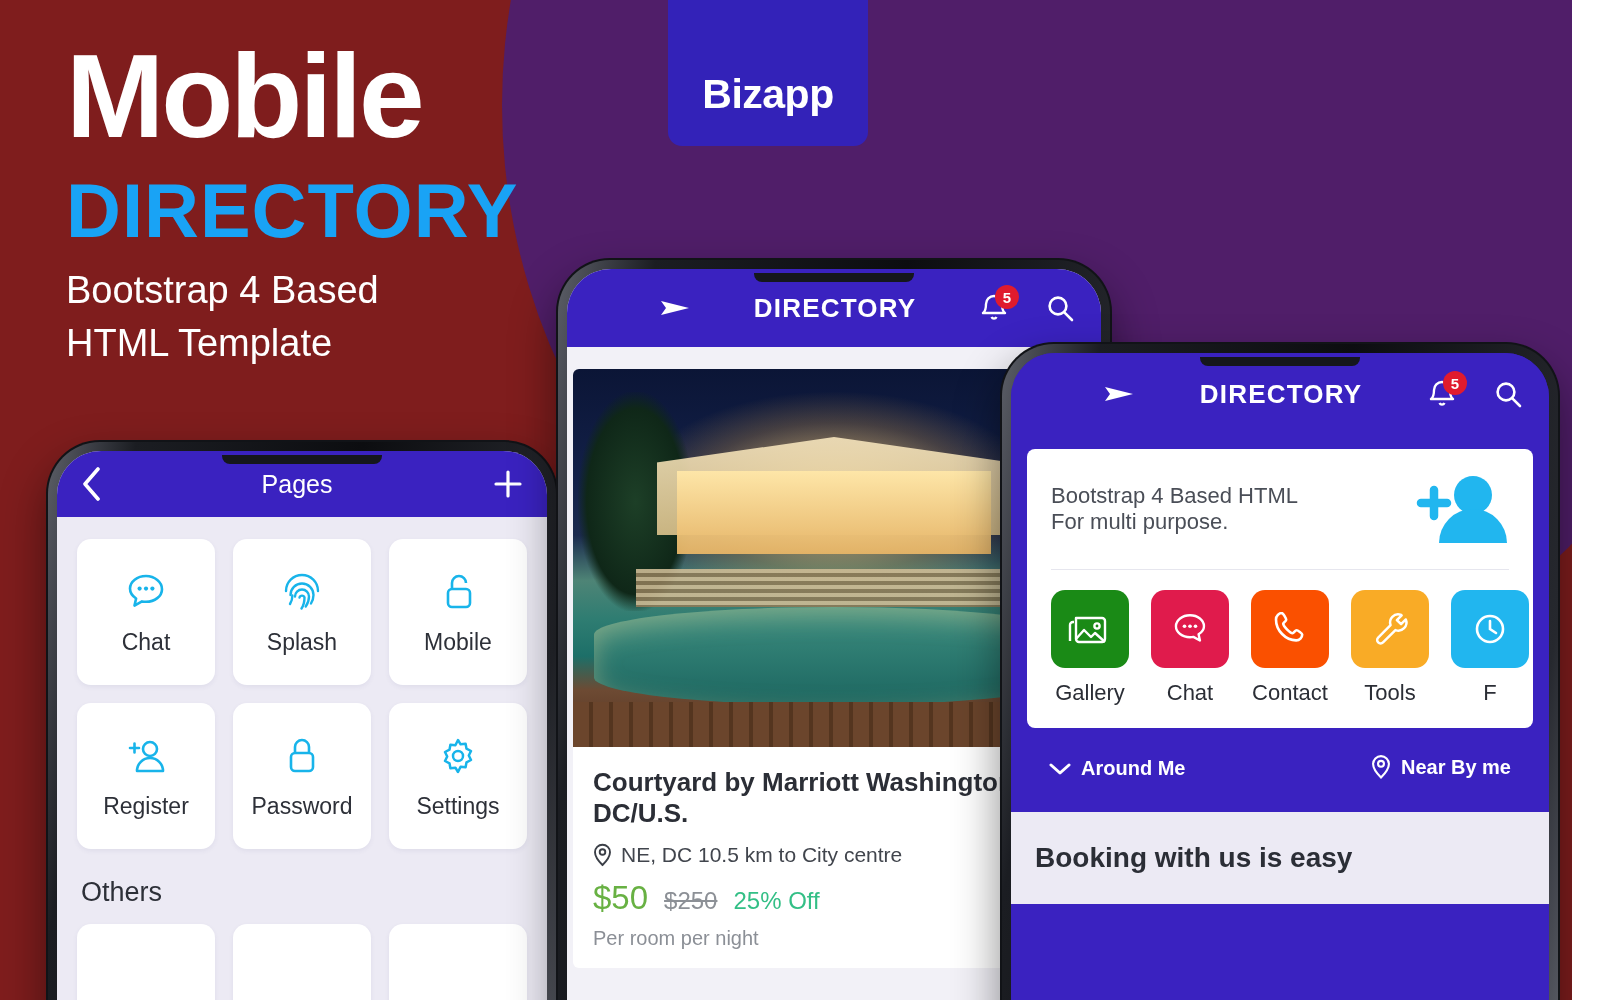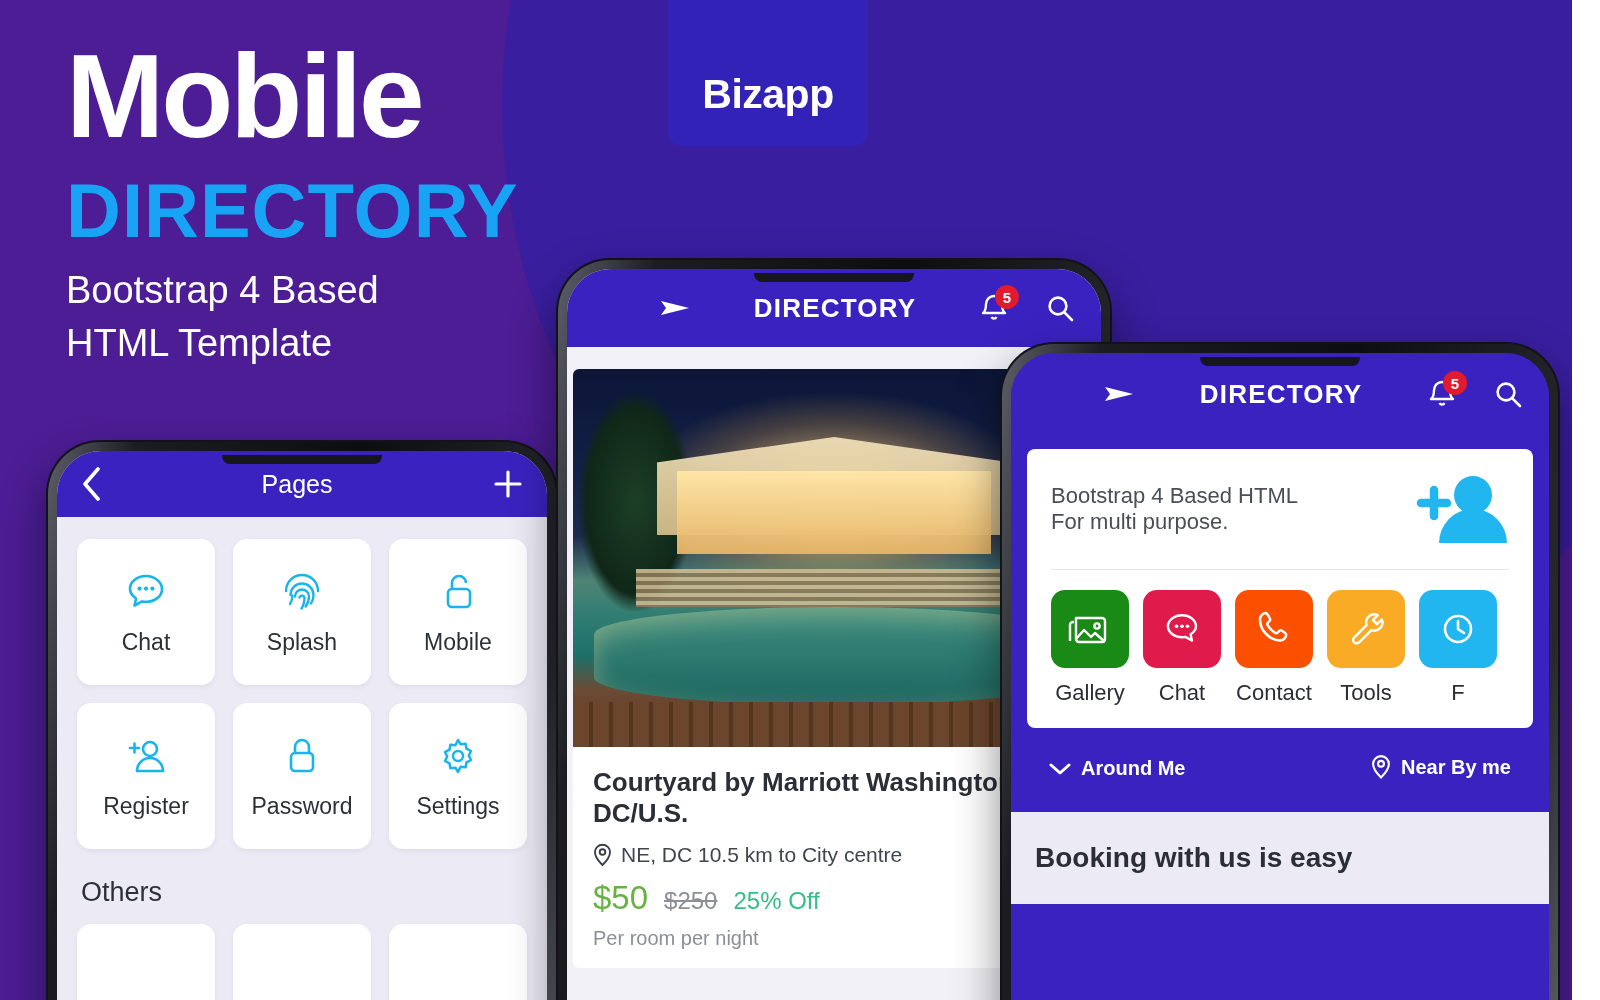--- a/index.html
+++ b/index.html
@@ -4,21 +4,21 @@
 <style>
   * { box-sizing: border-box; margin: 0; padding: 0; }
   html, body {
     width: 1600px; height: 1000px;
     overflow: hidden;
     font-family: "Liberation Sans", sans-serif;
   }
   #stage {
     position: relative;
     width: 1572px; height: 1000px;
-    background: #4c1d95;
+    background: #7f1d1d;
     overflow: hidden;
   }
   
   .bg-circle {
     position: absolute;
     right: -180px; top: -520px;
     width: 1250px; height: 1250px;
     border-radius: 50%;
     background: #2a1fa8;
     opacity: .55;
@@ -199,21 +199,21 @@
   #phone3 .title { font-size: 26px; }
   #phone3 .screen { background: #3a22c0; }
   .p3-scroll { background: #3a22c0; padding: 14px 16px 0 16px; }
   .promo-card { background: #fff; border-radius: 8px; overflow: hidden; }
   .promo-top { padding: 20px 24px 20px 24px; display:flex; align-items:center; }
   .promo-texts { flex: 1; }
   .promo-kicker { font-size: 22px; color: #4a4e57; }
   .promo-title { font-size: 32px; font-weight: 700; color: #2b2e36; margin: 2px 0 4px; }
   .promo-sub { font-size: 22px; color: #4a4e57; }
   .promo-divider { height: 1px; background: #e6e6ee; margin: 0 24px; }
-  .shortcut-row { display:flex; gap: 14px; padding: 20px 24px 22px 24px; overflow: hidden; }
+  .shortcut-row { display:flex; gap: 22px; padding: 20px 24px 22px 24px; overflow: hidden; }
   .shortcut { flex: 0 0 auto; width: 78px; text-align: center; }
   .sc-box {
     width: 78px; height: 78px; border-radius: 14px;
     display:flex; align-items:center; justify-content:center;
   }
   .sc-label { font-size: 22px; color: #2b2e36; margin-top: 12px; white-space: nowrap; }
   .around-bar {
     display:flex; align-items:flex-end; justify-content: space-between;
     padding: 26px 22px 32px 22px;
     color: #fff; font-size: 20px; font-weight: 700;

